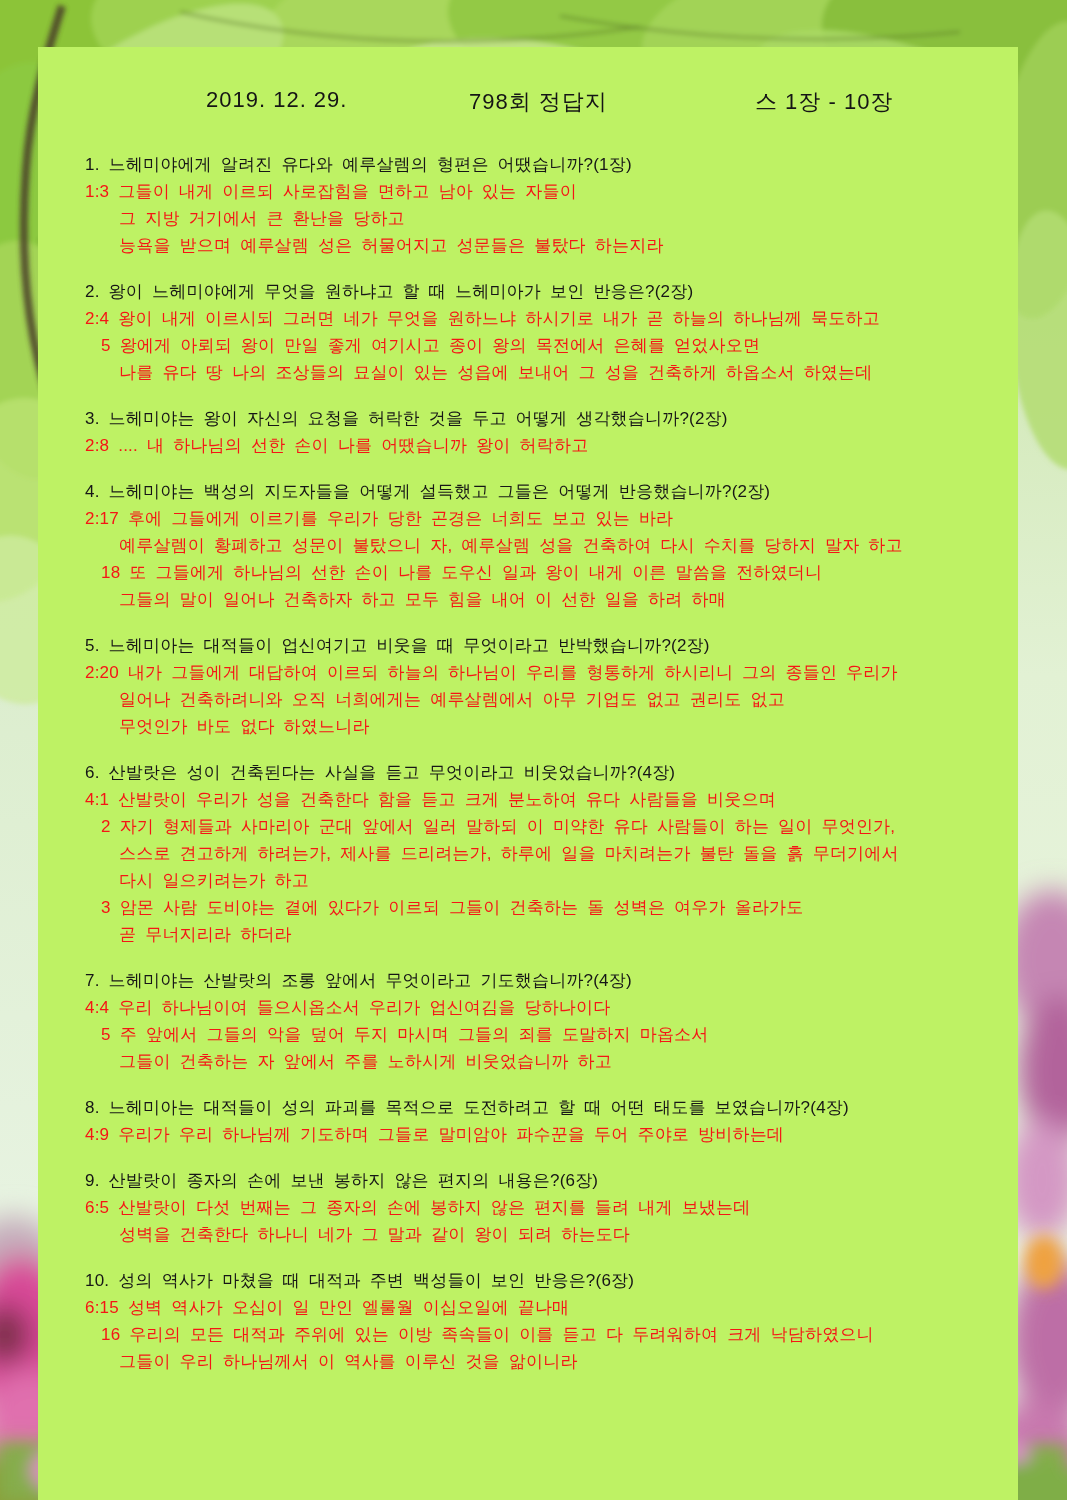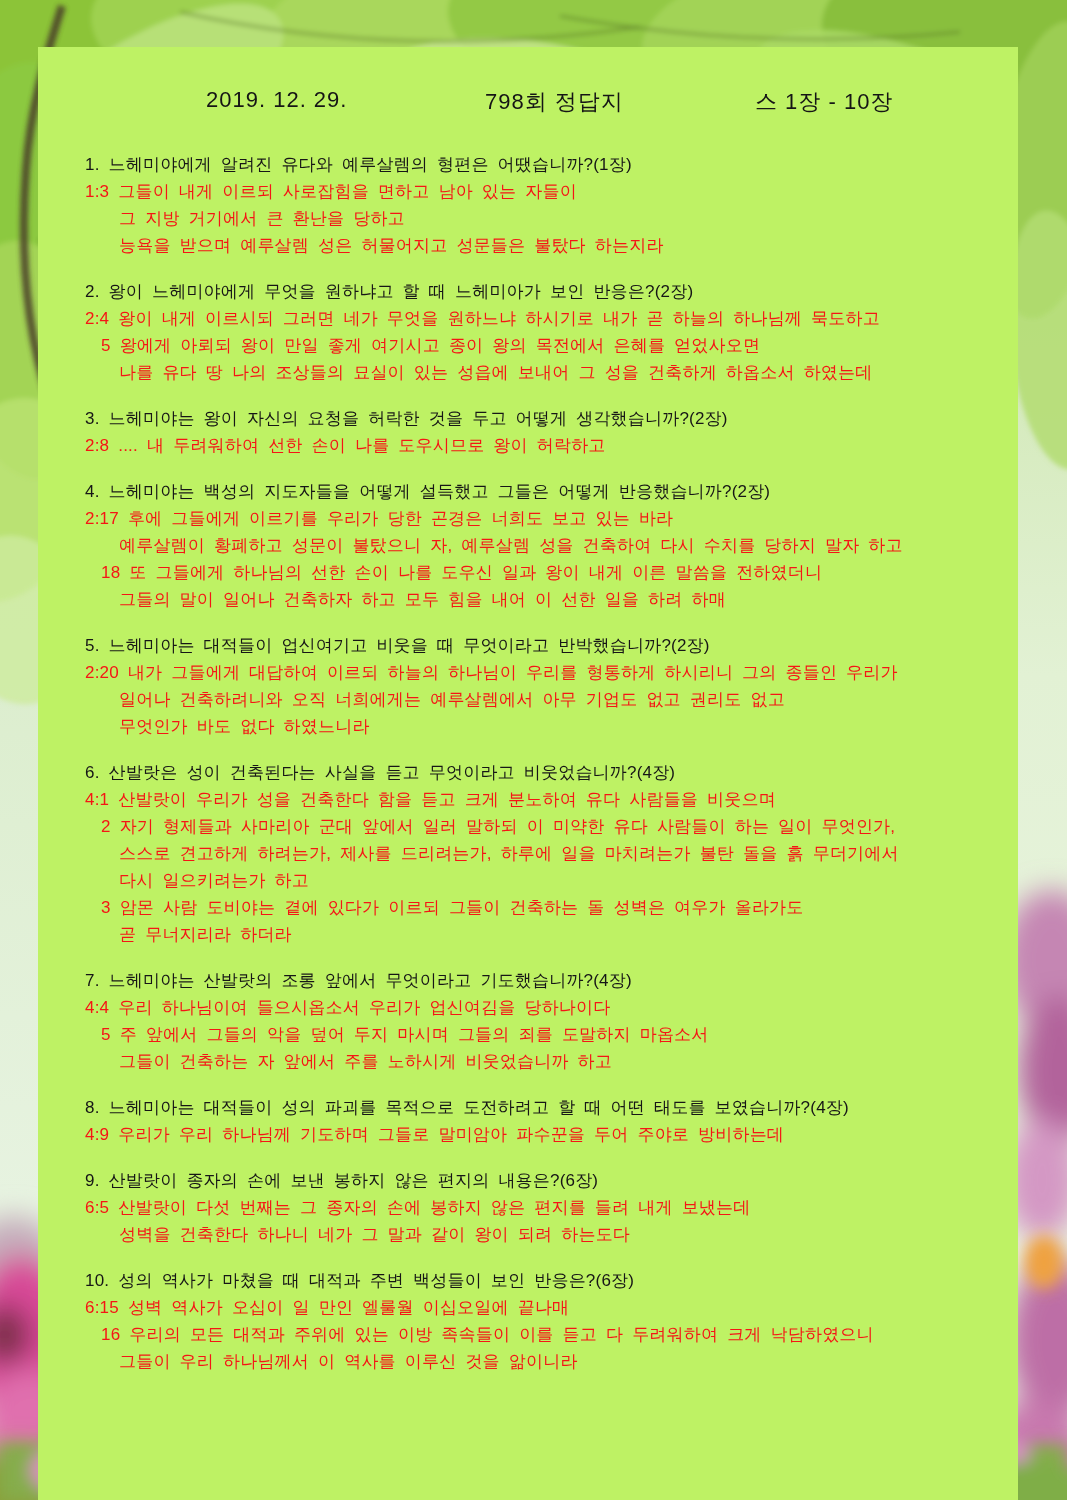--- a/index.html
+++ b/index.html
@@ -10,21 +10,21 @@
   }
   .bg{position:absolute;left:0;top:0;width:1067px;height:1500px;}
   .page{
     position:absolute;left:38px;top:47px;width:980px;height:1462px;
     background:#bef264;box-sizing:border-box;
     padding:40px 36px 0 47px;
   }
   .sheet-header{position:relative;height:27px;font-size:22px;color:#151515;letter-spacing:1px;}
   .sheet-header span{position:absolute;top:0;white-space:nowrap;}
   .h-date{left:121px;}
-  .h-title{left:400px;}
+  .h-title{left:384px;}
   .h-range{left:670px;}
   .qa-block{margin-top:19px;}
   .qa-block.first{margin-top:37px;}
   .q-line{
     color:#161616;font-size:17px;line-height:27px;
     word-spacing:0.24em;letter-spacing:0.2px;white-space:nowrap;
   }
   .a-line{
     color:#f51515;font-size:17px;line-height:27px;
     word-spacing:0.24em;letter-spacing:0.2px;white-space:nowrap;
@@ -145,21 +145,21 @@
         <div class="a-line ind-2">능욕을 받으며 예루살렘 성은 허물어지고 성문들은 불탔다 하는지라</div>
       </div>
       <div class="qa-block">
         <div class="q-line">2. 왕이 느헤미야에게 무엇을 원하냐고 할 때 느헤미아가 보인 반응은?(2장)</div>
         <div class="a-line">2:4 왕이 내게 이르시되 그러면 네가 무엇을 원하느냐 하시기로 내가 곧 하늘의 하나님께 묵도하고</div>
         <div class="a-line ind-1">5 왕에게 아뢰되 왕이 만일 좋게 여기시고 종이 왕의 목전에서 은혜를 얻었사오면</div>
         <div class="a-line ind-2">나를 유다 땅 나의 조상들의 묘실이 있는 성읍에 보내어 그 성을 건축하게 하옵소서 하였는데</div>
       </div>
       <div class="qa-block">
         <div class="q-line">3. 느헤미야는 왕이 자신의 요청을 허락한 것을 두고 어떻게 생각했습니까?(2장)</div>
-        <div class="a-line">2:8 .... 내 두려워하여 선한 손이 나를 도우시므로 왕이 허락하고</div>
+        <div class="a-line">2:8 .... 내 하나님의 선한 손이 나를 어땠습니까 왕이 허락하고</div>
       </div>
       <div class="qa-block">
         <div class="q-line">4. 느헤미야는 백성의 지도자들을 어떻게 설득했고 그들은 어떻게 반응했습니까?(2장)</div>
         <div class="a-line">2:17 후에 그들에게 이르기를 우리가 당한 곤경은 너희도 보고 있는 바라</div>
         <div class="a-line ind-2">예루살렘이 황폐하고 성문이 불탔으니 자, 예루살렘 성을 건축하여 다시 수치를 당하지 말자 하고</div>
         <div class="a-line ind-1">18 또 그들에게 하나님의 선한 손이 나를 도우신 일과 왕이 내게 이른 말씀을 전하였더니</div>
         <div class="a-line ind-2">그들의 말이 일어나 건축하자 하고 모두 힘을 내어 이 선한 일을 하려 하매</div>
       </div>
       <div class="qa-block">
         <div class="q-line">5. 느헤미아는 대적들이 업신여기고 비웃을 때 무엇이라고 반박했습니까?(2장)</div>

